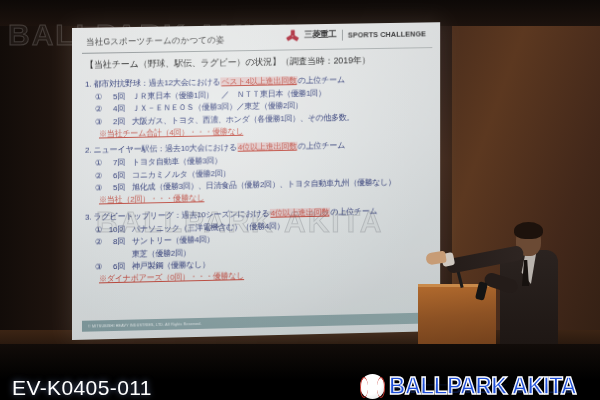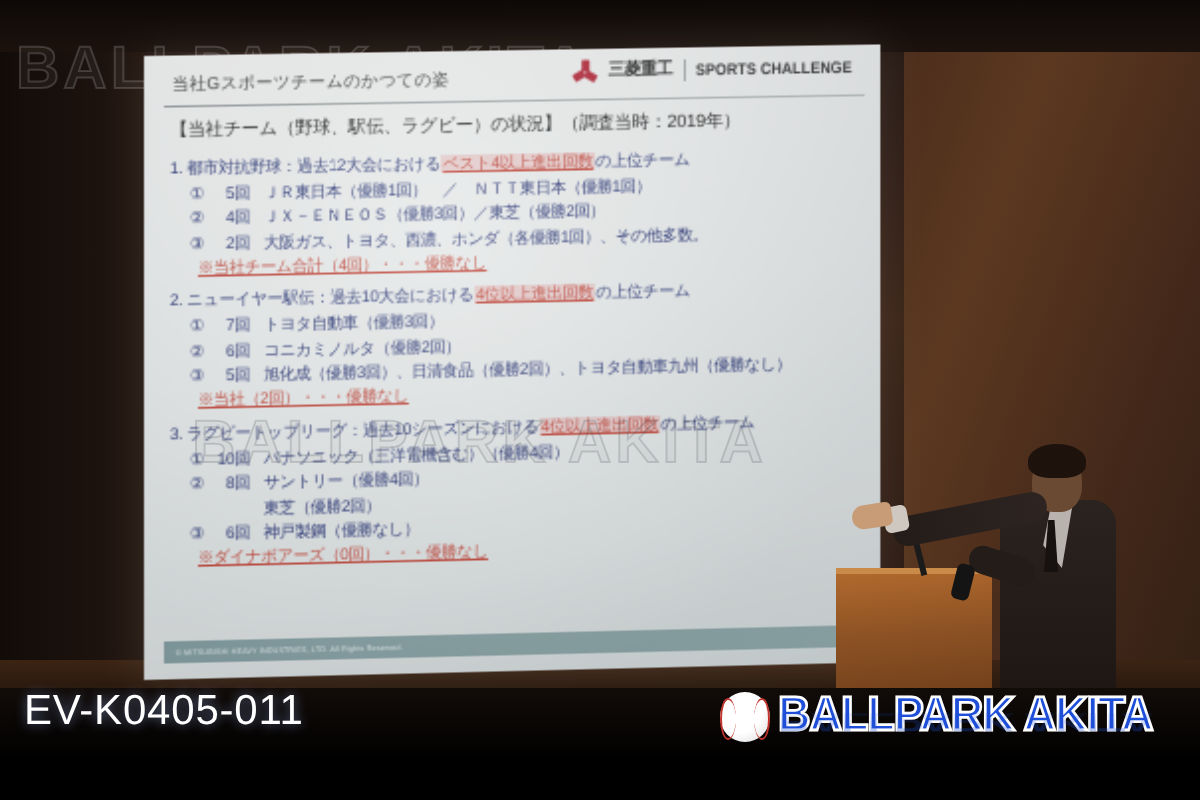--- a/index.html
+++ b/index.html
@@ -179,21 +179,21 @@
     font-size:30px; font-weight:bold; letter-spacing:2px;
     color:rgba(60,60,70,0.03);
     -webkit-text-stroke:1px rgba(80,85,95,0.22);
     white-space:nowrap; pointer-events:none;
   }
 
   
   .caption {
     position:absolute; left:0; bottom:0; width:600px; height:56px;
     background:linear-gradient(180deg,#120c09 0%, #000 65%);
-    display:flex; align-items:flex-start; justify-content:space-between;
+    display:flex; align-items:flex-end; justify-content:space-between;
     padding:0 12px;
   }
   .caption-id {
     color:#fff; font-size:21px; letter-spacing:0.4px;
     text-shadow:0 0 6px rgba(160,190,255,0.55);
   }
   .logo { display:flex; align-items:center; gap:4px; position:relative; }
   .ball {
     width:25px; height:25px; border-radius:50%;
     background:radial-gradient(circle at 34% 30%, #ffffff 55%, #d8d8d8 100%);

